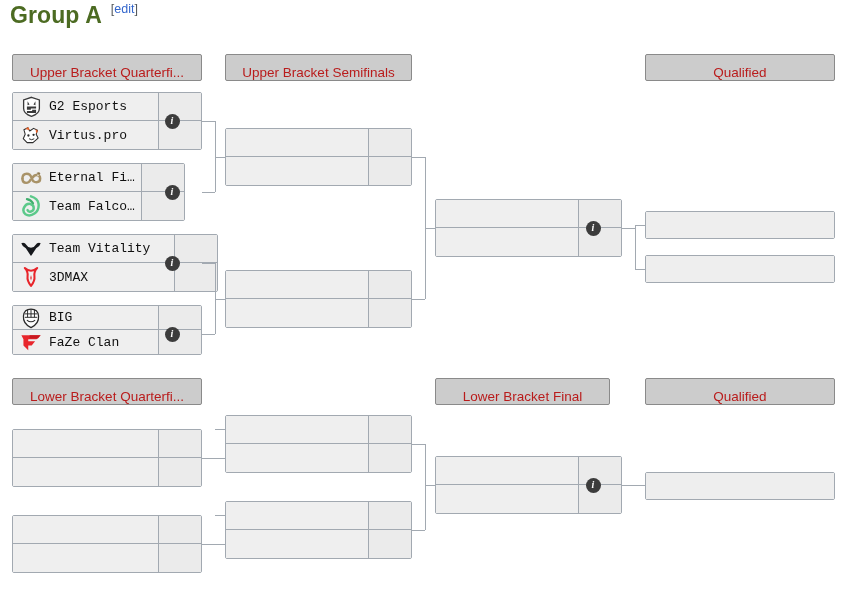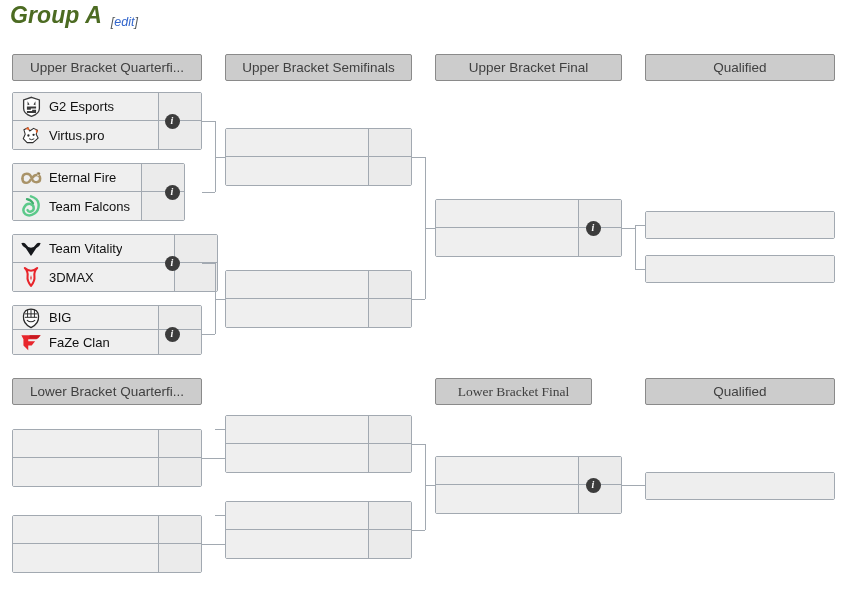--- a/index.html
+++ b/index.html
@@ -16,23 +16,22 @@
     color: #202122;
     overflow: hidden;
   }
 
   
   #title-bar {
     position: absolute;
     left: 10px;
     top: 2px;
     display: flex;
-    align-items: flex-end;
+    align-items: flex-start;
     gap: 9px;
-    font-style: italic;
   }
   #page-title {
     font-size: 23px;
     font-weight: 600;
     color: #4c6b22;
     letter-spacing: .1px;
   }
   #edit-link {
     font-size: 12.5px;
     color: #3366cc;
@@ -49,44 +48,45 @@
   }
 
   
   .round-header {
     position: absolute;
     height: 27px;
     background: #ccc;
     border: 1px solid #8a8a8a;
     border-radius: 2px;
     display: flex;
-    align-items: center;
+    align-items: flex-end;
     justify-content: center;
     font-size: 13.5px;
-    color: #404040;
+    color: #b91c1c;
     box-sizing: border-box;
     white-space: nowrap;
     overflow: hidden;
   }
 
   
   .match {
     position: absolute;
     box-sizing: border-box;
     border: 1px solid #a2a9b1;
     background: #eeeeee;
     border-radius: 2px;
   }
 
   .opp {
     position: relative;
     box-sizing: border-box;
     height: 50%;
     display: flex;
     background: #efefef;
+    font-family: Liberation Mono, monospace;
   }
   .opp.top { border-bottom: 1px solid #a2a9b1; }
 
   .opp .team {
     flex: 1 1 auto;
     display: flex;
     align-items: center;
     gap: 7px;
     padding-left: 7px;
     min-width: 0;
@@ -161,23 +161,20 @@
   <span id="page-title">Group A</span>
   <span id="edit-link"><span class="brk">[</span><span>edit</span><span class="brk">]</span></span>
 </div>
 
 <div id="bracket">
     <div class="round-header" style="left: 12px; top: 54px; width: 190px;">
       <span>Upper Bracket Quarterfi...</span>
     </div>
     <div class="round-header" style="left: 225px; top: 54px; width: 187px;">
       <span>Upper Bracket Semifinals</span>
-    </div>
-    <div class="round-header" style="left: 435px; top: 54px; width: 187px;">
-      <span>Upper Bracket Final</span>
     </div>
     <div class="round-header" style="left: 645px; top: 54px; width: 190px;">
       <span>Qualified</span>
     </div>
     <div class="match" style="left: 12px; top: 92px; width: 190px; height: 58px;">
       <div class="opp top">
         <div class="team">
           <span class="logo">
             <svg width="21" height="21" viewBox="0 0 32 32">
       <path d="M16 2 L28 6 L28 19 Q28 27 16 31 Q4 27 4 19 L4 6 Z" fill="#fff" stroke="#3a3a3a" stroke-width="2"></path>
@@ -361,21 +358,21 @@
     <div class="conn v" style="left: 425px; top: 157px; width: 1px; height: 142px;"></div>
     <div class="conn h" style="left: 412px; top: 299px; width: 13px; height: 1px;"></div>
     <div class="conn h" style="left: 425px; top: 228px; width: 10px; height: 1px;"></div>
     <div class="conn h" style="left: 622px; top: 228px; width: 13px; height: 1px;"></div>
     <div class="conn v" style="left: 635px; top: 225px; width: 1px; height: 44px;"></div>
     <div class="conn h" style="left: 635px; top: 225px; width: 10px; height: 1px;"></div>
     <div class="conn h" style="left: 635px; top: 269px; width: 10px; height: 1px;"></div>
     <div class="round-header" style="left: 12px; top: 378px; width: 190px;">
       <span>Lower Bracket Quarterfi...</span>
     </div>
-    <div class="round-header" style="left: 435px; top: 378px; width: 157px; font-family: Liberation Serif, serif;">
+    <div class="round-header" style="left: 435px; top: 378px; width: 175px;">
       <span>Lower Bracket Final</span>
     </div>
     <div class="round-header" style="left: 645px; top: 378px; width: 190px;">
       <span>Qualified</span>
     </div>
     <div class="match" style="left: 12px; top: 429px; width: 190px; height: 58px;">
       <div class="opp top">
         <div class="team">
           <span class="team-name"></span>
         </div>

